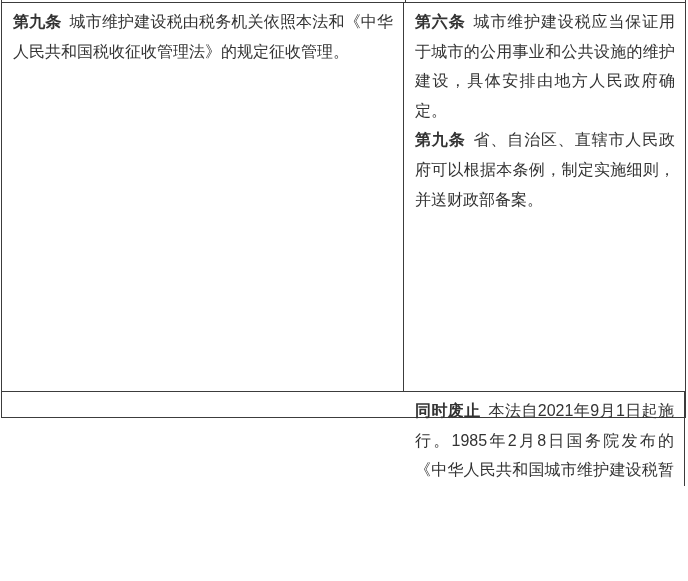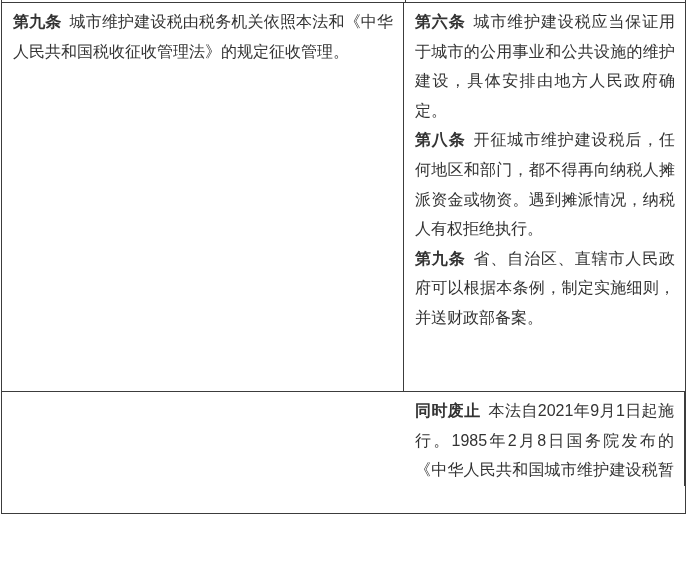--- a/index.html
+++ b/index.html
@@ -12,21 +12,21 @@
     background: #ffffff;
     font-family: "Liberation Sans", sans-serif;
     overflow: hidden;
   }
 
   .law-table {
     position: absolute;
     left: 1px;
     top: 0;
     width: 685px;
-    height: 514px;
+    height: 418px;
     box-sizing: border-box;
     border: 1px solid #3c3c3c;
     border-top: none;          
     padding-top: 2px;
     display: grid;
     grid-template-columns: 402px 1fr;
     grid-template-rows: 389px 95px 1fr;
     background: #ffffff;
   }
 
@@ -72,23 +72,20 @@
     <div class="cell col-left">
       <p>
         <span class="article-number">第九条</span><span>城市维护建设税由税务机关依照本法和《中华人民共和国税收征收管理法》的规定征收管理。</span>
       </p>
     </div>
     <div class="cell col-right">
       <p>
         <span class="article-number">第六条</span><span>城市维护建设税应当保证用于城市的公用事业和公共设施的维护建设，具体安排由地方人民政府确定。</span>
       </p>
       <p>
-        <span class="article-number">第八条</span><span>开征城市维护建设税后，任何地区和部门，都不得再向纳税人摊派资金或物资。遇到摊派情况，纳税人有权拒绝执行。</span>
-      </p>
-      <p>
         <span class="article-number">第九条</span><span>省、自治区、直辖市人民政府可以根据本条例，制定实施细则，并送财政部备案。</span>
       </p>
     </div>
 
     <div class="cell col-right"></div>
 
     <div class="cell col-left">
       <p>
         <span class="article-number">同时废止</span><span>本法自2021年9月1日起施行。1985年2月8日国务院发布的《中华人民共和国城市维护建设税暂行条例》同时废止。</span>
       </p>

